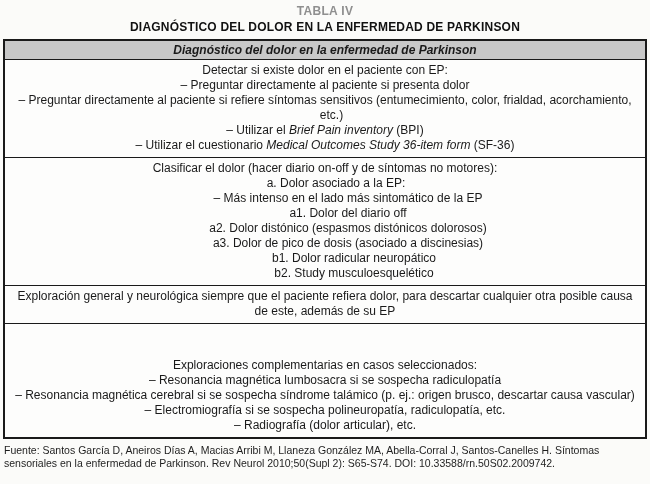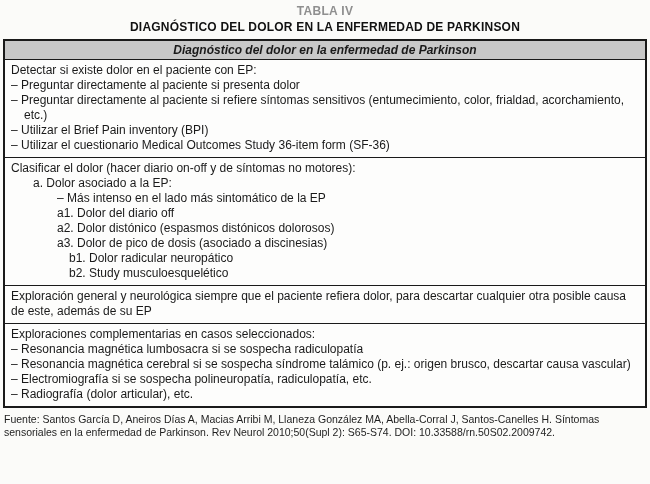--- a/index.html
+++ b/index.html
@@ -39,27 +39,28 @@
     border-bottom: 1px solid #1a1a1a;
     text-align: center;
     font-style: italic;
     font-weight: bold;
     font-size: 12px;
     padding: 2px 4px;
   }
   .section {
     padding: 3px 6px 4px 6px;
     border-bottom: 1px solid #1a1a1a;
+    text-align: center;
   }
-  .section:last-child { border-bottom: none; }
+  .section:last-child { border-bottom: none; margin-top: 31px; }
   .line {
     font-size: 12px;
     line-height: 15px;
   }
-  .line .it { }
+  .line .it { font-style: italic; }
   .hang  { padding-left: 13px; text-indent: -13px; }
   .i1    { padding-left: 22px; }
   .i2    { padding-left: 46px; }
   .i3    { padding-left: 58px; }
   .first { text-indent: 22px; }
   .footer {
     font-size: 10.5px;
     line-height: 13px;
     margin: 5px 4px 8px 4px;
     color: #1e1e1e;

